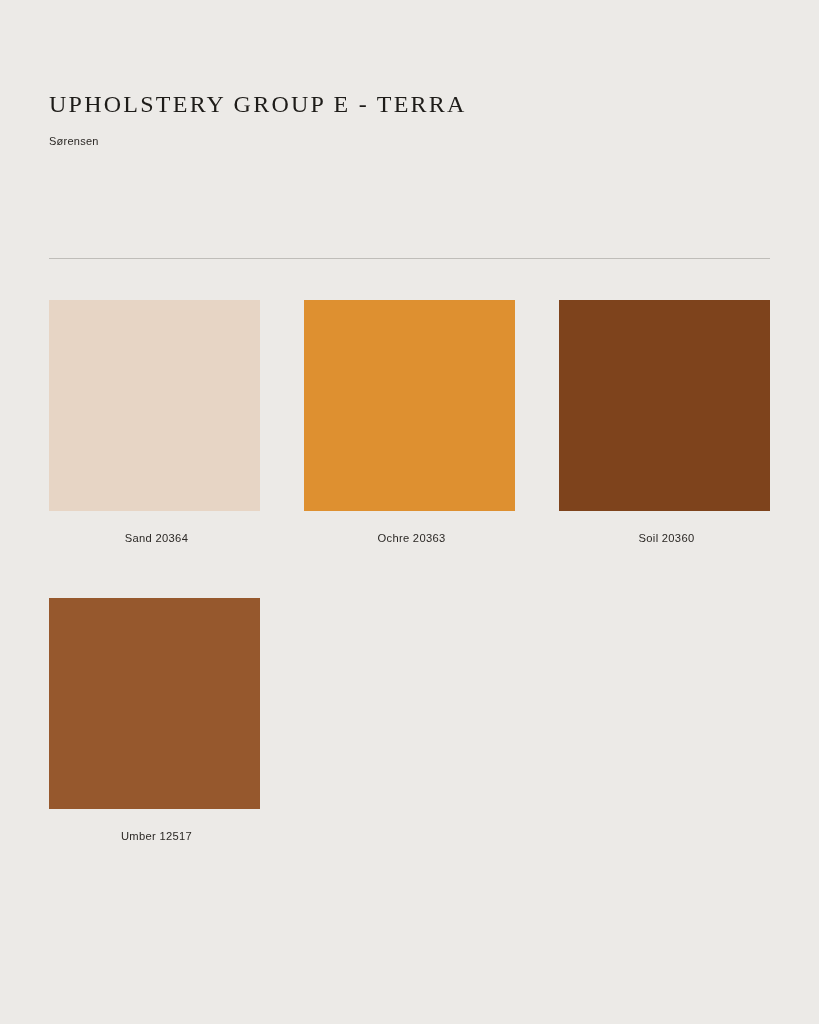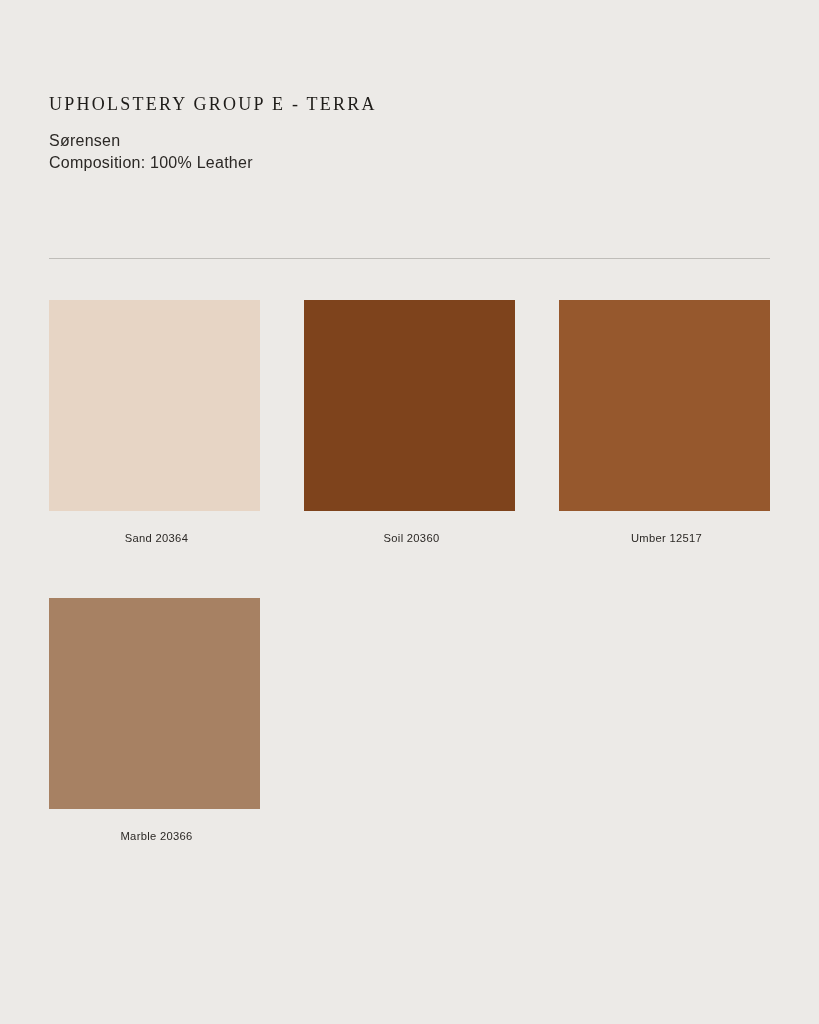--- a/index.html
+++ b/index.html
@@ -25,36 +25,36 @@
   
   .header {
     position: absolute;
     left: 49px;
     top: 92px;
     width: 721px;
   }
 
   .title {
     font-family: "Liberation Serif", serif;
-    font-size: 18px;
+    font-size: 24px;
     line-height: 24px;
     letter-spacing: 2.25px;
     font-weight: 400;
     color: #1E1C19;
     margin: 0;
     white-space: nowrap;
   }
 
   .meta {
     margin-top: 14px;
   }
 
   .meta-line {
     font-family: "Liberation Sans", sans-serif;
-    font-size: 16px;
+    font-size: 11px;
     line-height: 22px;
     letter-spacing: 0.25px;
     color: #2B2825;
     white-space: nowrap;
   }
 
   
   .divider {
     position: absolute;
     left: 49px;
@@ -100,44 +100,43 @@
 </head>
 <body style="background: rgb(236, 234, 231);">
 
 <div class="page">
 
   <div class="header">
     <h1 class="title">UPHOLSTERY GROUP E - TERRA</h1>
 
     <div class="meta">
       <div class="meta-line">Sørensen</div>
-      <div class="meta-line">Composition: 100% Leather</div>
     </div>
   </div>
 
   <div class="divider" style="background: rgb(191, 189, 185);"></div>
 
   <div class="grid">
 
     <div class="cell">
       <div class="swatch" style="background: rgb(231, 213, 197);"></div>
       <div class="swatch-label">Sand 20364</div>
     </div>
 
+    <div class="cell">
+      <div class="swatch" style="background: rgb(222, 144, 48);"></div>
+      <div class="swatch-label">Ochre 20363</div>
+    </div>
 
     <div class="cell">
       <div class="swatch" style="background: rgb(126, 67, 28);"></div>
       <div class="swatch-label">Soil 20360</div>
     </div>
 
     <div class="cell">
       <div class="swatch" style="background: rgb(150, 88, 45);"></div>
       <div class="swatch-label">Umber 12517</div>
     </div>
 
-    <div class="cell">
-      <div class="swatch" style="background: rgb(167, 129, 99);"></div>
-      <div class="swatch-label">Marble 20366</div>
-    </div>
 
 
   </div>
 </div>
 
 </body></html>

